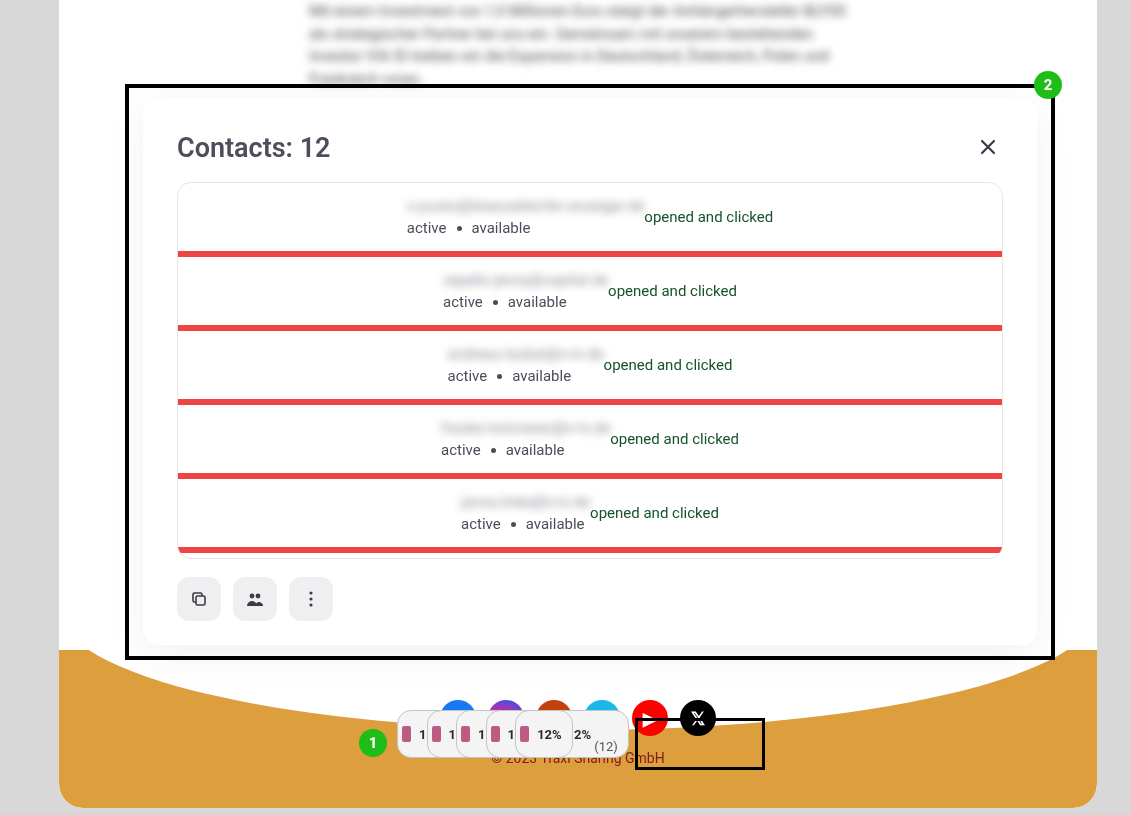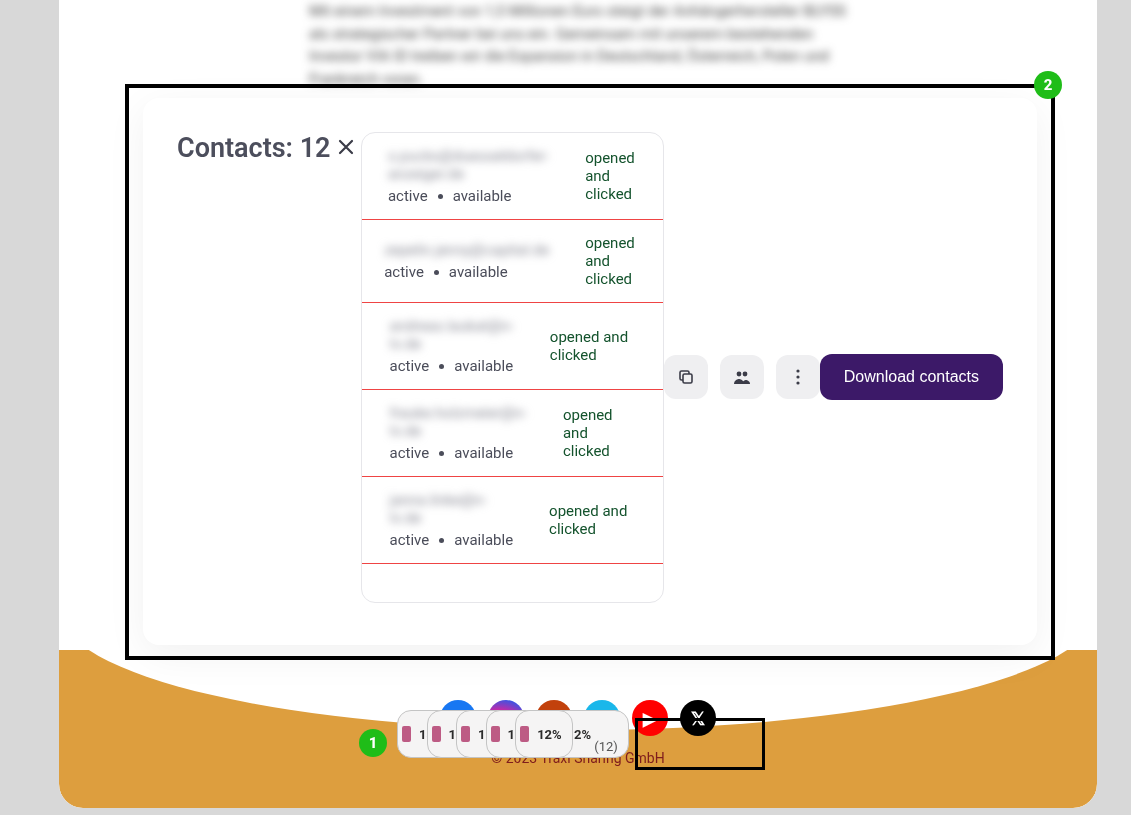--- a/index.html
+++ b/index.html
@@ -97,21 +97,21 @@
       position: absolute;
       left: 14px;
       top: 10px;
       right: 14px;
       bottom: 11px;
       background: #fff;
       border-radius: 16px;
       box-shadow: 0 10px 40px rgba(0,0,0,0.06);
       padding: 34px 34px 24px;
       display: flex;
-      flex-direction: row;
+      flex-direction: column;
     }
     .modal-header {
       display: flex;
       justify-content: space-between;
       align-items: flex-start;
       margin-bottom: 18px;
     }
     .modal-title {
       font-size: 27px;
       font-weight: 600;
@@ -138,25 +138,24 @@
       margin-bottom: 18px;
     }
     .contacts-list {
       height: 100%;
       overflow-y: auto;
     }
     .contacts-list::-webkit-scrollbar { width: 8px; }
     .contacts-list::-webkit-scrollbar-thumb { background: #c5c6cc; border-radius: 4px; }
     .contact-row {
       padding: 14px 28px;
-      border-bottom: 1px solid #ef4444;
-      display: flex;
-      justify-content: flex-end;
-      align-items: center;
-      gap: 36px;
+      border-bottom: 6px solid #ef4444;
+      display: flex;
+      justify-content: center;
+      align-items: center;
     }
     .contact-left { display: flex; flex-direction: column; gap: 4px; }
     .contact-email {
       font-size: 15px;
       color: #878893;
       filter: blur(4px);
       user-select: none;
     }
     .contact-status {
       font-size: 15px;
@@ -368,21 +367,20 @@
           </svg>
         </button>
         <button class="icon-btn">
           <svg width="4" height="16" viewBox="0 0 4 16">
             <circle cx="2" cy="2" r="1.6" fill="#3b3c48"></circle>
             <circle cx="2" cy="8" r="1.6" fill="#3b3c48"></circle>
             <circle cx="2" cy="14" r="1.6" fill="#3b3c48"></circle>
           </svg>
         </button>
       </div>
-      <button class="download-btn">Download contacts</button>
     </div>
   </div>
 </div>
 
 <div class="stat-pills">
   <div class="pill">
     <div class="pill-bar"></div>
     <span>13%</span>
   </div>
   <div class="pill">

